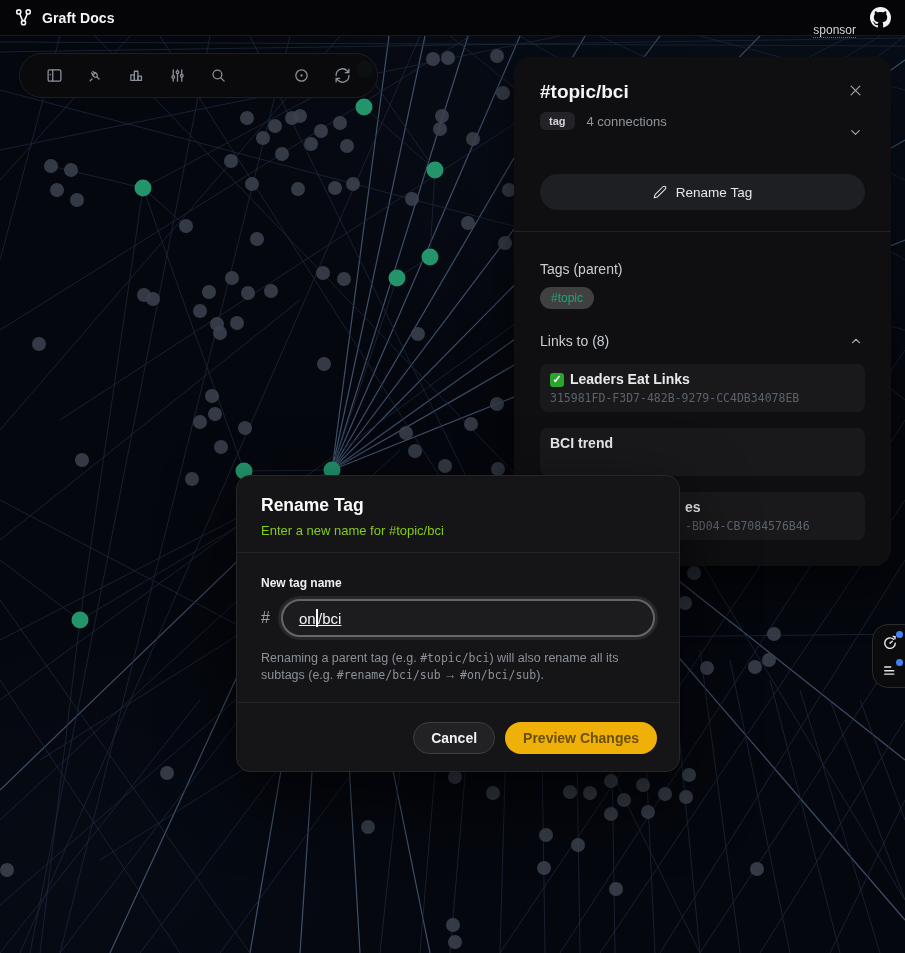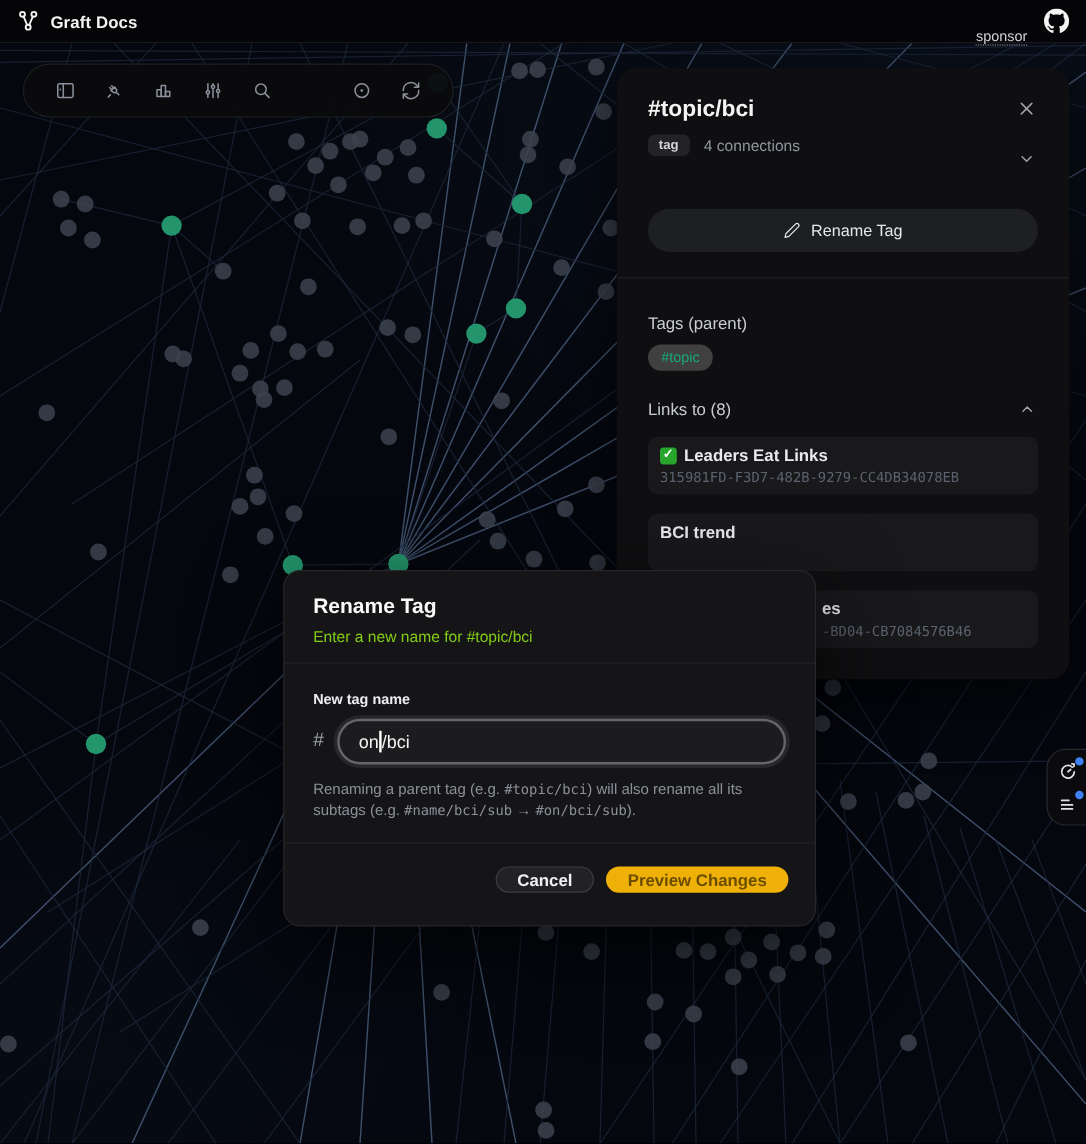--- a/index.html
+++ b/index.html
@@ -94,27 +94,27 @@
   .modal-header{ padding:19px 24px 14px 24px; border-bottom:1px solid #242428; }
   .dialog-title{ color:#fafafa; font-size:17.5px; font-weight:700; }
   .dialog-subtitle{ color:#84cc16; font-size:13px; margin-top:7px; }
   .modal-body{ padding:23px 24px 18px 24px; border-bottom:1px solid #242428; }
   .field-label{ display:block; color:#eceef0; font-size:12px; font-weight:600; }
   .input-row{ display:flex; align-items:center; gap:11px; margin-top:9px; }
   .hash-prefix{ color:#9aa0a8; font-size:16px; }
   .input-pill{
     flex:1; height:38px; background:#1c1c1f; border:2px solid #65666b; border-radius:19px;
     box-shadow:0 0 0 3px rgba(150,150,160,.14);
-    display:flex; align-items:center; padding:0 16px; color:#f4f4f5; font-size:15px; cursor:text;
+    display:flex; align-items:center; padding:0 16px; color:#f4f4f5; font-size:15px; cursor:text;text-decoration:underline;
   }
   .caret{ display:inline-block; width:1.5px; height:18px; background:#fff; margin:0 .5px; }
   .helper{ margin-top:13px; color:#8b9099; font-size:12.5px; line-height:17px; max-width:400px; }
   .helper .code{ font-family:"DejaVu Sans Mono", monospace; font-size:11.5px; }
   .modal-footer{ padding:19px 22px 0 22px; display:flex; justify-content:flex-end; gap:10px; }
-  .btn{ height:22px; border-radius:16px; font-size:14px; font-weight:600; cursor:pointer; font-family:inherit; }
+  .btn{ height:32px; border-radius:16px; font-size:14px; font-weight:600; cursor:pointer; font-family:inherit; }
   .btn-cancel{ background:#222225; border:1px solid #3c3c42; color:#f1f1f3; padding:0 17px; }
   .btn-preview{ background:#efb008; border:none; color:#6b4e00; padding:0 18px; }
 </style>
 </head>
 <body>
 
 <div class="page">
 
   <div class="app-header">
     <div class="logo-group">
@@ -471,21 +471,21 @@
     <div class="modal-body">
       <label class="field-label">New tag name</label>
       <div class="input-row">
         <span class="hash-prefix">#</span>
         <div class="input-pill">
           <span>on</span>
             <span class="caret"></span>
             <span>/bci</span>
         </div>
       </div>
-      <p class="helper"><span>Renaming a parent tag (e.g. </span><span class="code">#topic/bci</span><span>) will also rename all its subtags (e.g. </span><span class="code">#name/bci/sub</span><span> → </span><span class="code">#on/bci/sub</span><span>).</span></p>
+      <p class="helper"><span>Renaming a parent tag (e.g. </span><span class="code">#topic/bci</span><span>) will also rename all its subtags (e.g. </span><span class="code">#rename/bci/sub</span><span> → </span><span class="code">#on/bci/sub</span><span>).</span></p>
     </div>
     <div class="modal-footer">
       <button class="btn btn-cancel">Cancel</button>
       <button class="btn btn-preview">Preview Changes</button>
     </div>
   </div>
 
 </div>
 
 </body></html>

